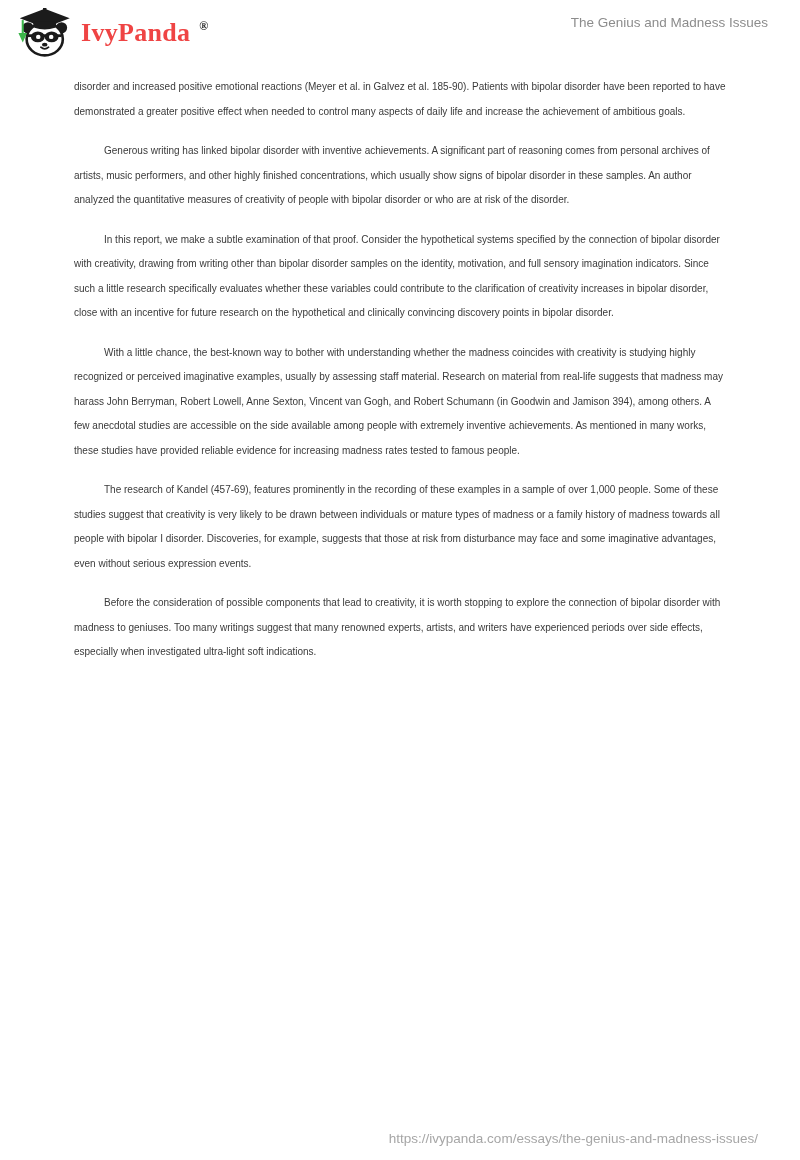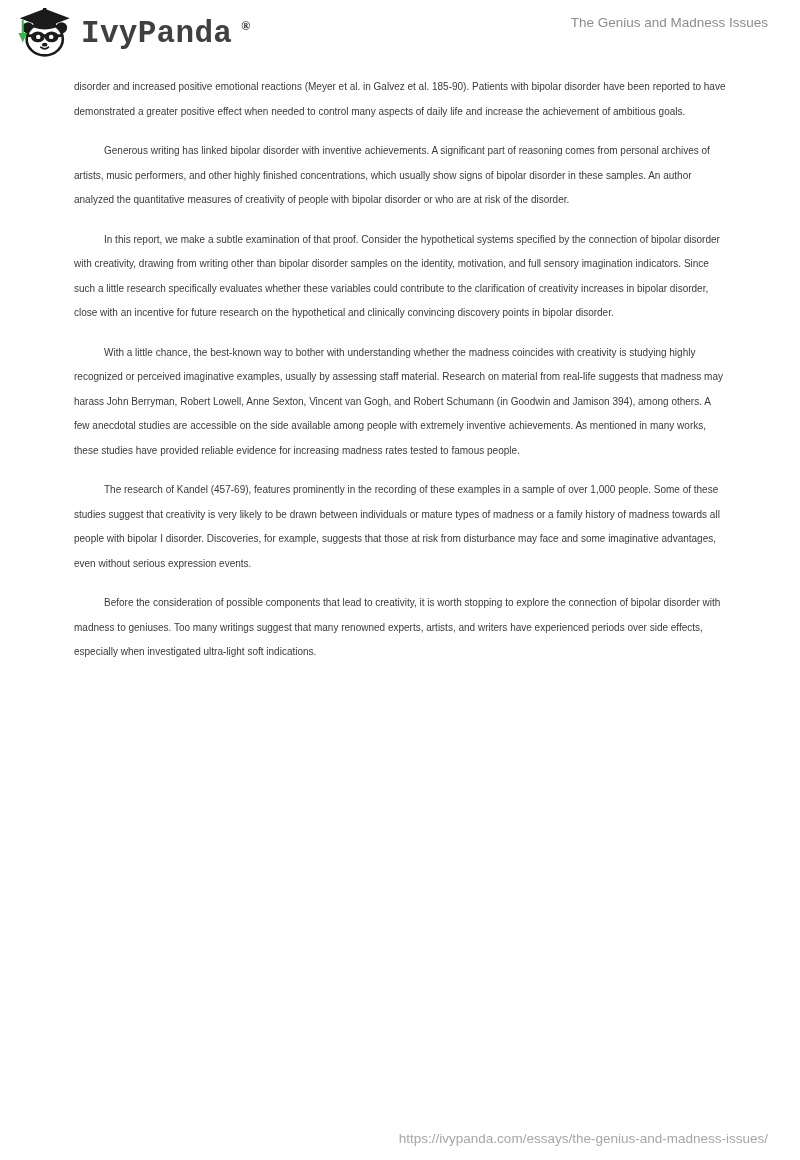--- a/index.html
+++ b/index.html
@@ -18,24 +18,24 @@
     padding: 8px 32px 0 14px;
   }
   .brand {
     display: flex;
     align-items: center;
     gap: 9px;
     text-decoration: none;
   }
   .brand svg { width: 58px; height: 50px; display: block; }
   .brand-text {
-    font-family: Liberation Mono, monospace;
+    font-family: Liberation Serif, serif;
     font-weight: 700;
-    font-size: 31px;
-    color: #404040;
+    font-size: 26px;
+    color: #ef4444;
     letter-spacing: 0.3px;
     line-height: 1;
   }
   .brand-reg {
     font-family: "Liberation Serif", serif;
     font-weight: 700;
     font-size: 12px;
     color: #1c1c1c;
     vertical-align: super;
     position: relative;
@@ -52,21 +52,21 @@
     margin: 17px 72px 0 74px;
     color: #3a3a3a;
     font-size: 10px;
     line-height: 24.5px;
     text-align: left;
   }
   .content p { margin: 0 0 15px 0; }
   .content p.indent { text-indent: 30px; }
   .footer-url {
     position: absolute;
-    right: 32px;
+    right: 42px;
     bottom: 14px;
     color: #a6a6a6;
     font-size: 13.5px;
     margin-top: 28px;
   }
 </style>
 </head>
 <body>
 
 <div class="header">

